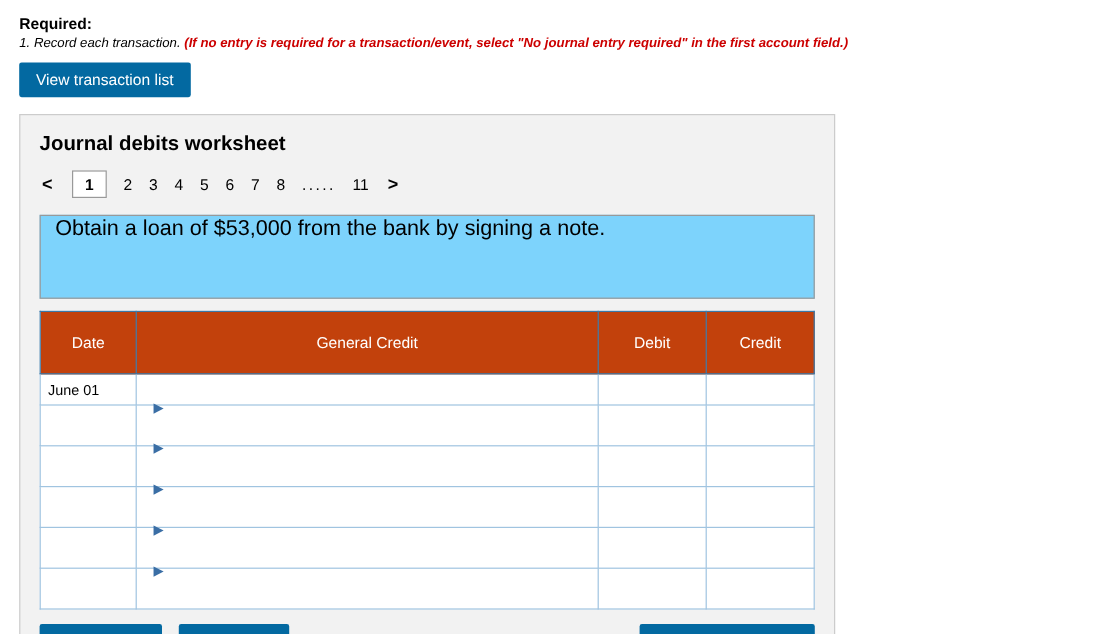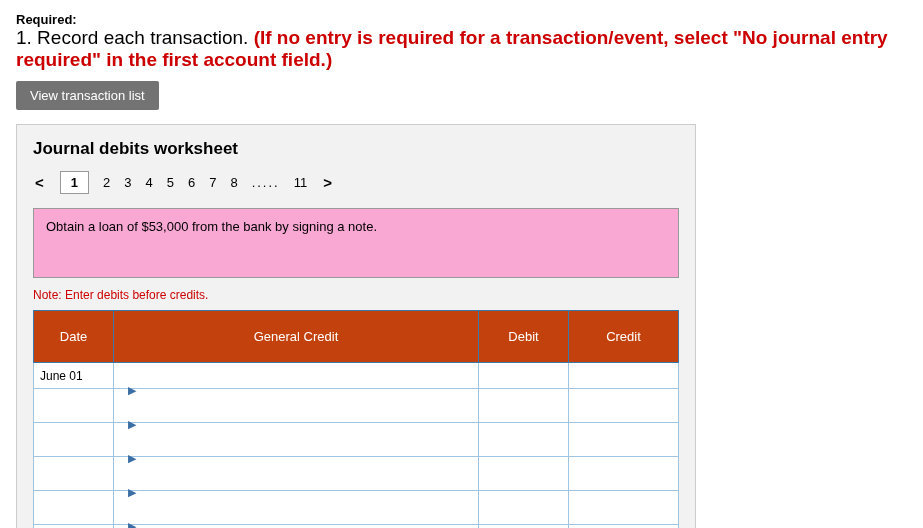--- a/index.html
+++ b/index.html
@@ -14,28 +14,29 @@
     }
     .required-section {
       margin-bottom: 10px;
     }
     .required-title {
       font-weight: bold;
       font-size: 13px;
       text-align: center;
     }
     .required-instruction {
-      font-size: 19px;
+      font-size: 11px;
+      font-style: italic;
     }
     .red-text {
       color: #cc0000;
       font-weight: bold;
     }
     .btn-blue {
-      background-color: #737373;
+      background-color: #0369a1;
       color: #fff;
       border: none;
       padding: 7px 14px;
       cursor: pointer;
       font-size: 13px;
       border-radius: 2px;
     }
     .view-transaction-btn {
       margin: 10px 0 14px 0;
     }
@@ -75,25 +76,25 @@
     }
     .page-num {
       cursor: pointer;
       color: #000;
     }
     .dots {
       letter-spacing: 2px;
     }
     .description-box {
       border: 1px solid #999;
-      background: #f9a8d4;
-      padding: 10px 12px;
+      background: #7dd3fc;
+      padding: 0 12px;
       min-height: 70px;
       margin-bottom: 10px;
-      font-size: 13px;
+      font-size: 18px;
     }
     .note-text {
       color: #cc0000;
       font-size: 12px;
       margin-bottom: 8px;
     }
     
     .journal-table {
       width: 100%;
       border-collapse: collapse;
@@ -105,21 +106,21 @@
       color: #fff;
       border: 1px solid #3a78a8;
       padding: 18px 8px;
       text-align: center;
       font-size: 13px;
       font-weight: normal;
     }
     .journal-table th.date-col { width: 80px; text-align: center; }
     .journal-table th.gj-col { text-align: center; }
     .journal-table th.debit-col { width: 90px; text-align: center; margin-left: 16px; }
-    .journal-table th.credit-col { width: 110px; text-align: center; }
+    .journal-table th.credit-col { width: 90px; text-align: center; }
     .journal-table td {
       border: 1px solid #a0c4e0;
       padding: 0;
       height: 26px;
     }
     .journal-table td input {
       width: 100%;
       height: 100%;
       border: none;
       outline: none;
@@ -175,21 +176,20 @@
     <span class="page-num">8</span>
     <span class="dots">.....</span>
     <span class="page-num">11</span>
     <button class="chevron">&gt;</button>
   </div>
 
   <div class="description-box">
     <span>Obtain a loan of $53,000 from the bank by signing a note.</span>
   </div>
 
-  <div class="note-text">Note: Enter debits before credits.</div>
 
   <table class="journal-table">
     <thead>
       <tr>
         <th class="date-col">Date</th>
         <th class="gj-col">General Credit</th>
         <th class="debit-col">Debit</th>
         <th class="credit-col">Credit</th>
       </tr>
     </thead>

